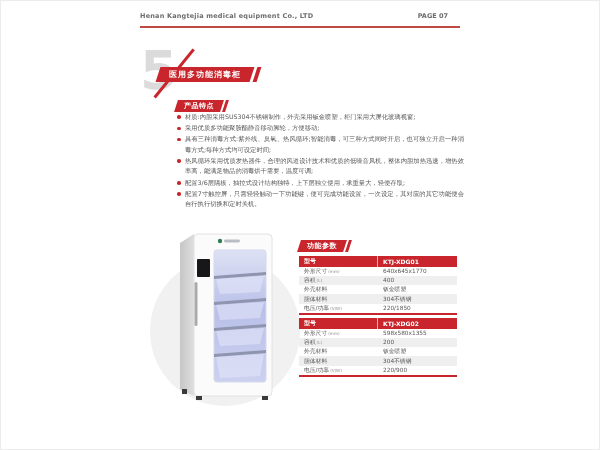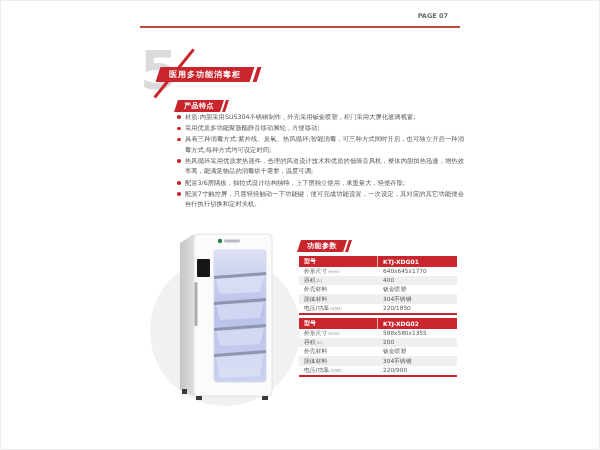--- a/index.html
+++ b/index.html
@@ -48,20 +48,21 @@
   .spec-row:nth-child(odd){background:#efefef;}
   .spec-row .c1{width:74px;padding-left:5px;display:flex;align-items:baseline;}
   .spec-row .c2{flex:1;padding-left:5px;}
   .unit{font-size:4.2px;color:#8f8f8f;margin-left:1px;}
 </style>
 </head>
 <body>
 
 <div class="page">
 
+  <div class="hdr-company">Henan Kangtejia medical equipment Co., LTD</div>
   <div class="hdr-page">PAGE 07</div>
   <div class="hdr-rule"></div>
 
   <div class="big-num">5</div>
   <div class="num-slash"></div>
   <div class="banner-row">
     <div class="banner skew">
         <span>医用多功能消毒柜</span>
       </div>
     <div class="mini-slash skew"></div>

